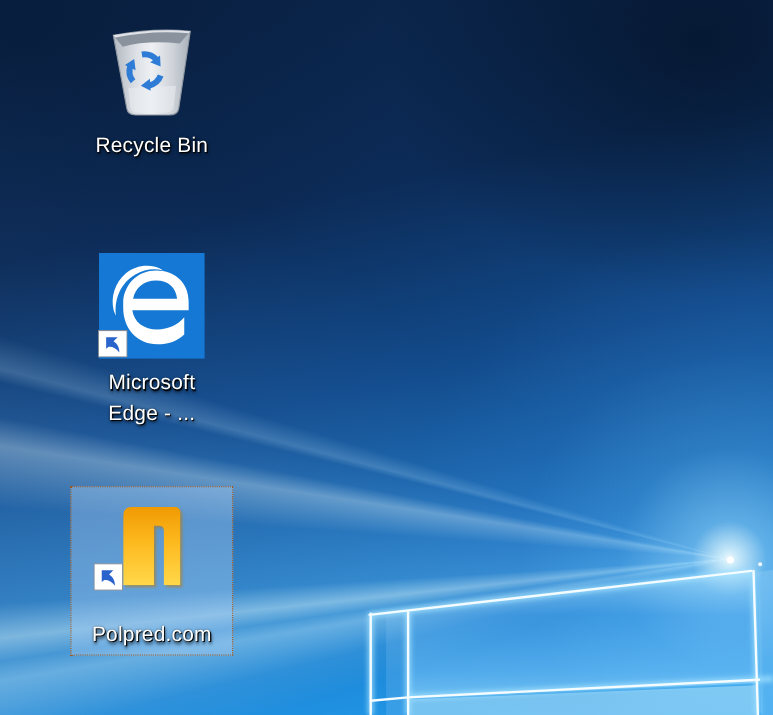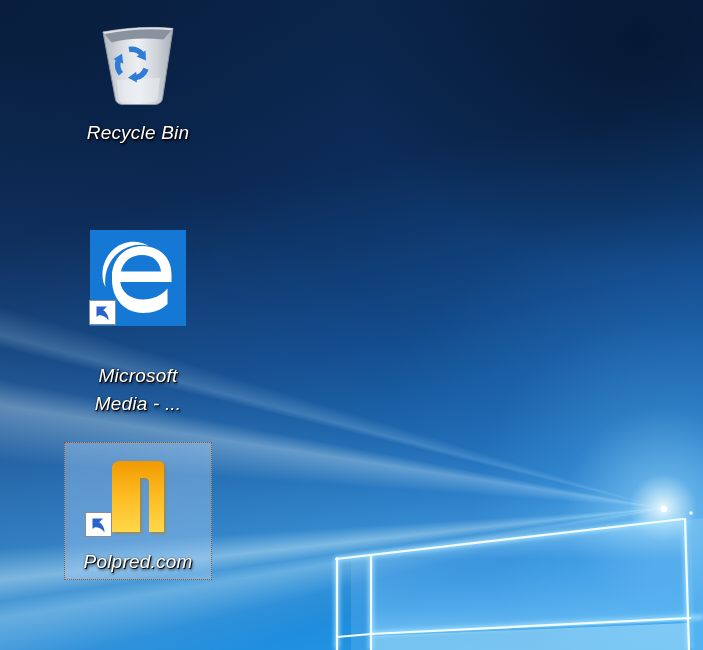--- a/index.html
+++ b/index.html
@@ -22,44 +22,43 @@
         rgba(218,242,255,0.40) 278.8deg,
         rgba(120,180,240,0.14) 281deg,
         rgba(105,165,235,0.10) 283.6deg,
         rgba(185,225,255,0.26) 284.6deg,
         rgba(90,150,220,0.08) 287deg,
         rgba(60,120,200,0.05) 296deg,
         rgba(0,0,0,0) 306deg),
       radial-gradient(ellipse 420px 330px at 640px 40px, rgba(2,12,26,0.55), rgba(0,0,0,0) 70%),
       radial-gradient(ellipse 520px 420px at 0px 0px, rgba(5,18,40,0.35), rgba(0,0,0,0) 75%),
       linear-gradient(168deg, #0a2449 6%, #0c2b57 30%, #124a8a 52%, #1a6cb5 70%, #1f8fdf 88%, #25a5f2 100%);
-    font-style: italic;
   }
   .window-svg{position:absolute;left:0;top:0;width:703px;height:650px;pointer-events:none;}
   .desktop-icon{
     position:absolute;left:63px;width:150px;
     display:flex;flex-direction:column;align-items:center;cursor:default;
   }
   .art{width:96px;height:96px;position:relative;display:flex;align-items:center;justify-content:center;flex:0 0 auto;}
   .label{
     margin-top:9px;font-size:19px;line-height:28px;letter-spacing:0.2px;
     color:#fff;text-align:center;
     text-shadow:1px 1px 0 rgba(0,0,0,0.9), 1px 2px 3px rgba(0,0,0,0.8), 0 0 2px rgba(0,0,0,0.55);
   }
   .label span{display:block;white-space:nowrap;}
   #icon-recycle{top:14px;}
-  #icon-edge{top:230px;gap:27px;}
+  #icon-edge{top:230px;}
   #icon-polpred{
     top:442px;left:64px;width:146px;
     border:1px dotted #a0561a;
     background:rgba(168,205,242,0.42);
     padding:3px 0 3px;
   }
   #icon-polpred .art{margin-top:2px;}
-  #icon-polpred .label{margin-top:4px;text-align:center;}
+  #icon-polpred .label{margin-top:20px;text-align:center;}
   .edge-tile{width:96px;height:96px;background:#1478d4;position:relative;}
   .shortcut-overlay{position:absolute;left:-1px;bottom:1px;width:27px;height:25px;}
   #icon-polpred .shortcut-overlay{left:-5px;bottom:7px;}
 </style>
 </head>
 <body>
 
 <div class="desktop">
 
   <svg class="window-svg" viewBox="0 0 703 650" aria-hidden="true">
@@ -138,21 +137,21 @@
           </g>
         </svg>
         <svg class="shortcut-overlay" width="27" height="25" viewBox="0 0 27 25">
           <rect x="0.5" y="0.5" width="26" height="24" fill="#ffffff" stroke="#878d96"></rect>
           <path d="M7.5 17 L7.5 6.5 L18 6.5 L14.2 10.2 C18.6 13 19.6 17.5 19.5 20.5 C16.8 16.6 13 15 9.5 15.4 Z" fill="#2a63cc"></path>
         </svg>
       </div>
     </div>
     <div class="label">
       <span>Microsoft</span>
-      <span>Media - ...</span>
+      <span>Edge - ...</span>
     </div>
   </div>
 
   <div class="desktop-icon selected" id="icon-polpred">
     <div class="art">
       <svg width="52" height="71" viewBox="0 0 52 71" style="filter:drop-shadow(2px 2px 1px rgba(190,120,0,0.5));">
         <defs>
           <linearGradient id="npG" x1="0" y1="0" x2="0" y2="1">
             <stop offset="0" stop-color="#f09a02"></stop>
             <stop offset="0.45" stop-color="#fdb91f"></stop>

